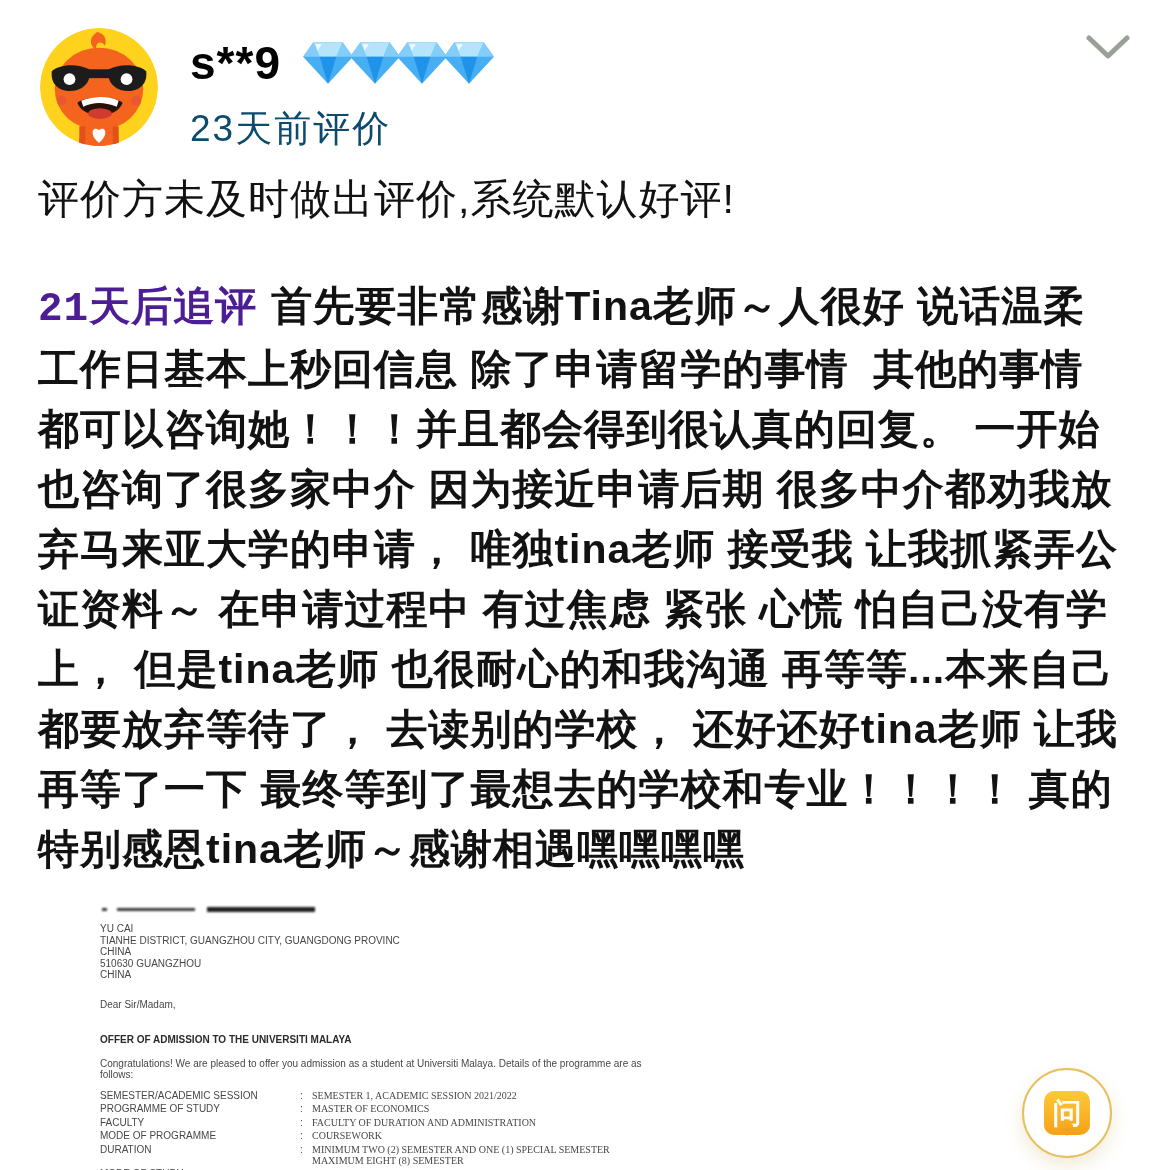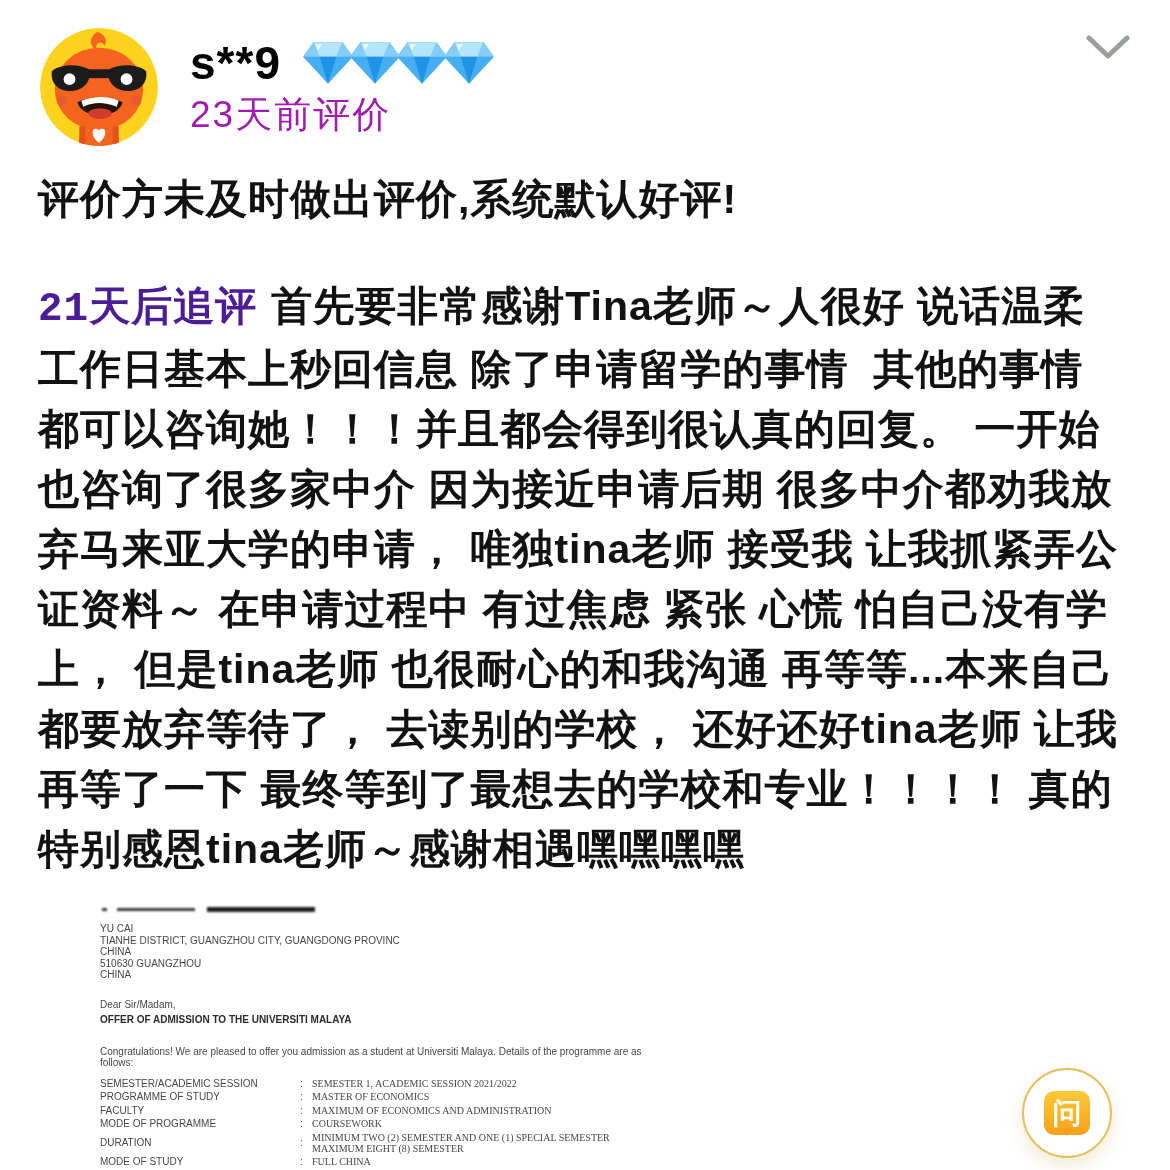--- a/index.html
+++ b/index.html
@@ -9,45 +9,45 @@
 
   
   .avatar { position:absolute; left:40px; top:28px; width:118px; height:118px;
             border-radius:50%; overflow:hidden; }
   .header-text { position:absolute; left:190px; top:36px; }
   .name-row { display:flex; align-items:center; }
   .username { font-size:46px; font-weight:bold; color:#000; letter-spacing:1px; }
   .gems { display:flex; align-items:center; margin-left:20px; }
   .gem { width:54px; height:50px; }
   .gem + .gem { margin-left:-7px; }
-  .timestamp { font-size:37px; color:#a21caf; letter-spacing:2px; }
+  .timestamp { margin-top:14px; font-size:37px; color:#0c4a6e; letter-spacing:2px; }
   .chevron { position:absolute; left:1086px; top:34px; width:44px; height:28px; cursor:pointer; }
 
   
   .p1 { position:absolute; left:38px; top:172px; width:1100px;
-        font-size:41px; font-weight:700; color:#121212; letter-spacing:1px; }
+        font-size:41px; font-weight:400; color:#121212; letter-spacing:1px; }
   .p2 { position:absolute; left:38px; top:276px; width:1085px;
         font-size:41px; font-weight:600; color:#121212; letter-spacing:1px;
         line-height:60px; white-space:pre-wrap; word-break:break-word; }
   .followup-label { color:#4c1d95; font-weight:700; margin-right:14px;font-family:Liberation Mono, monospace; }
 
   
   .doc { position:absolute; left:100px; top:898px; width:880px; color:#474747;
          filter:blur(0.25px); cursor:pointer; }
   .redact { margin:8px 0 0 2px; height:6px; display:flex; align-items:center; }
   .redact i { display:inline-block; background:#3a3a3a; filter:blur(1px); }
   .redact .r1 { width:5px; height:3px; margin-right:10px; }
   .redact .r2 { width:78px; height:3px; margin-right:12px; }
   .redact .r3 { width:108px; height:5px; background:#1f1f1f; }
   .addr { margin-top:11px; font-size:10px; line-height:11.5px; }
   .salutation { margin-top:18px; font-size:10px; }
-  .subject { margin-top:4px; font-size:10px; font-weight:bold; color:#2b2b2b; }
-  .intro { margin-top:21px; font-size:10px; line-height:11px; max-width:556px; }
+  .subject { margin-top:24px; font-size:10px; font-weight:bold; color:#2b2b2b; }
+  .intro { margin-top:13px; font-size:10px; line-height:11px; max-width:556px; }
   .dtable { margin-top:10px; font-size:10px; }
-  .drow { display:flex; line-height:11px; margin-bottom:2.5px;align-items:center; }
+  .drow { display:flex; line-height:11px; margin-bottom:2.5px; }
   .d-label { flex:0 0 200px; }
   .d-colon { flex:0 0 12px; }
   .d-value { max-width:300px;font-family:Liberation Serif, serif; }
 
   
   .float-btn { position:absolute; left:1022px; top:1068px; width:90px; height:90px;
                border-radius:50%; background:#fff; border:2px solid #e6c05c;
                box-shadow:0 8px 18px rgba(180,140,30,.18); display:flex;
                align-items:center; justify-content:center; cursor:pointer; }
   .bubble { position:relative; width:46px; height:44px; border-radius:10px;
@@ -167,21 +167,21 @@
 
   <div class="drow">
     <span class="d-label">PROGRAMME OF STUDY</span>
     <span class="d-colon">:</span>
     <span class="d-value">MASTER OF ECONOMICS</span>
   </div>
 
   <div class="drow">
     <span class="d-label">FACULTY</span>
     <span class="d-colon">:</span>
-    <span class="d-value">MAXIMUM OF ECONOMICS AND ADMINISTRATION</span>
+    <span class="d-value">FACULTY OF DURATION AND ADMINISTRATION</span>
   </div>
 
   <div class="drow">
     <span class="d-label">MODE OF PROGRAMME</span>
     <span class="d-colon">:</span>
     <span class="d-value">COURSEWORK</span>
   </div>
 
   <div class="drow">
     <span class="d-label">DURATION</span>

